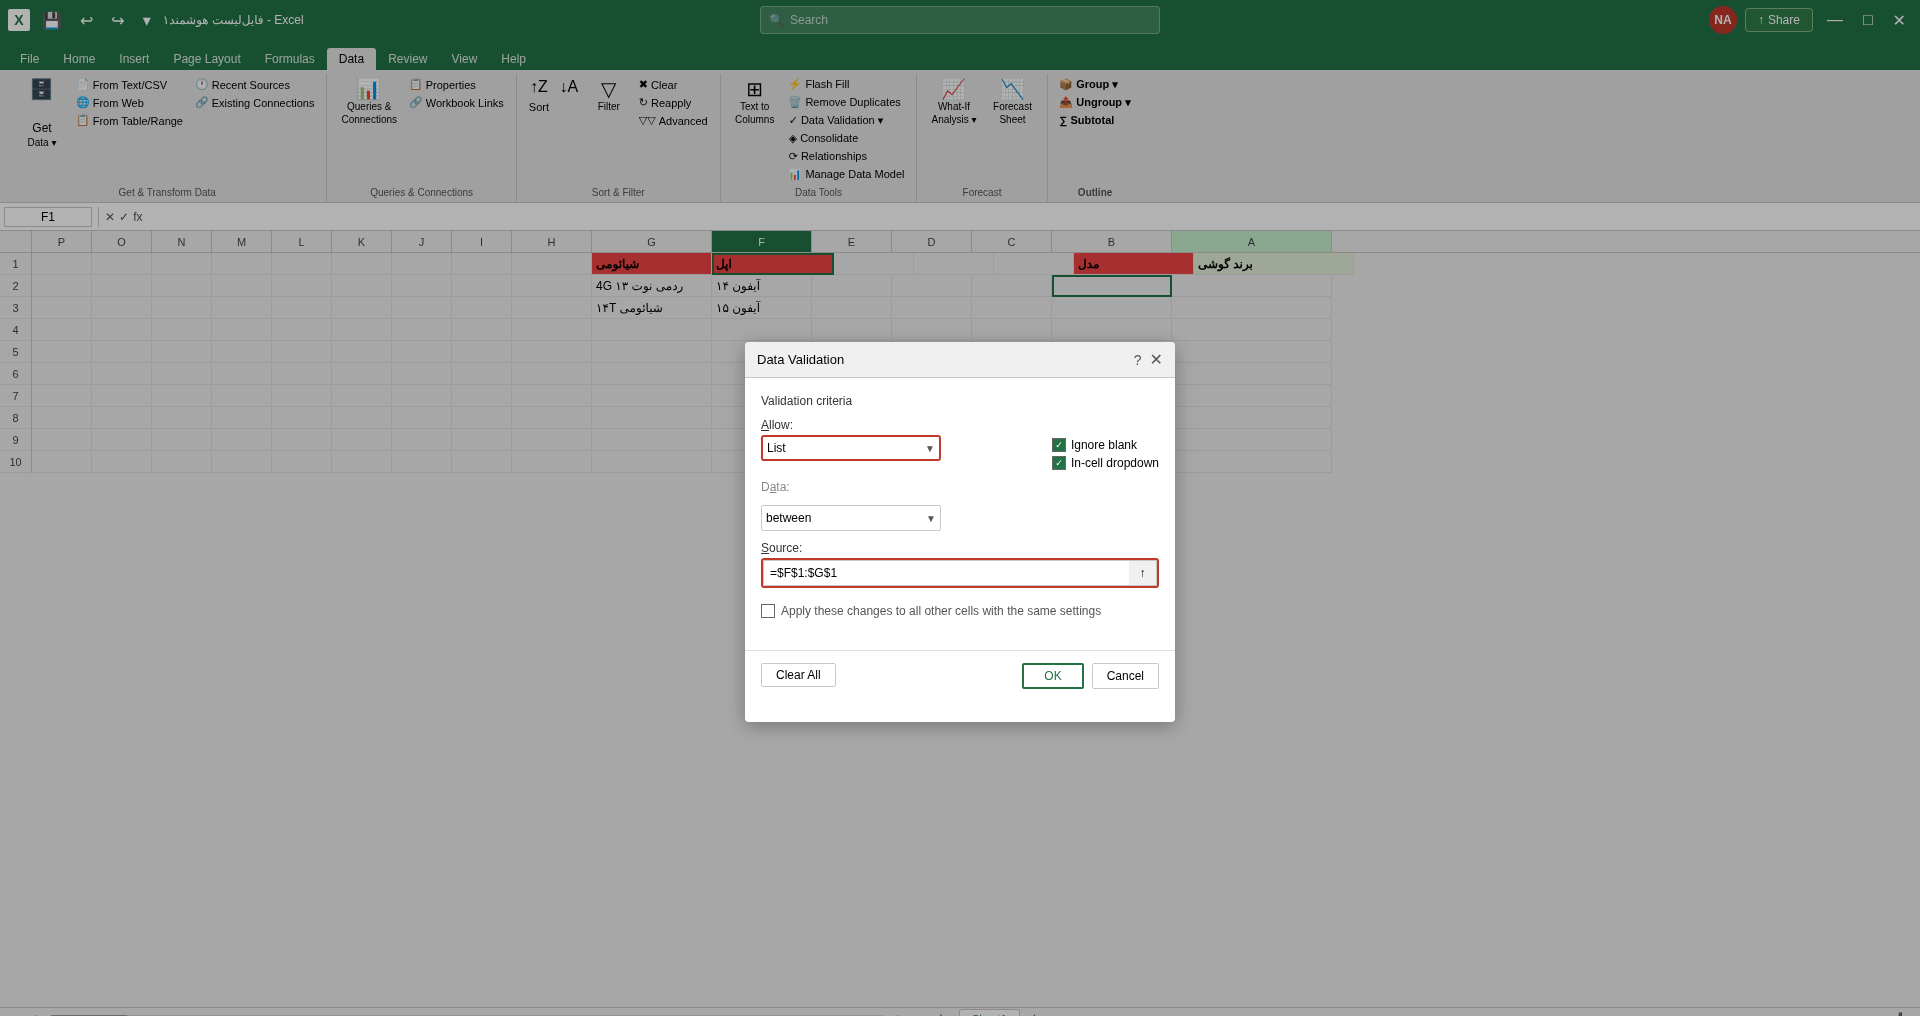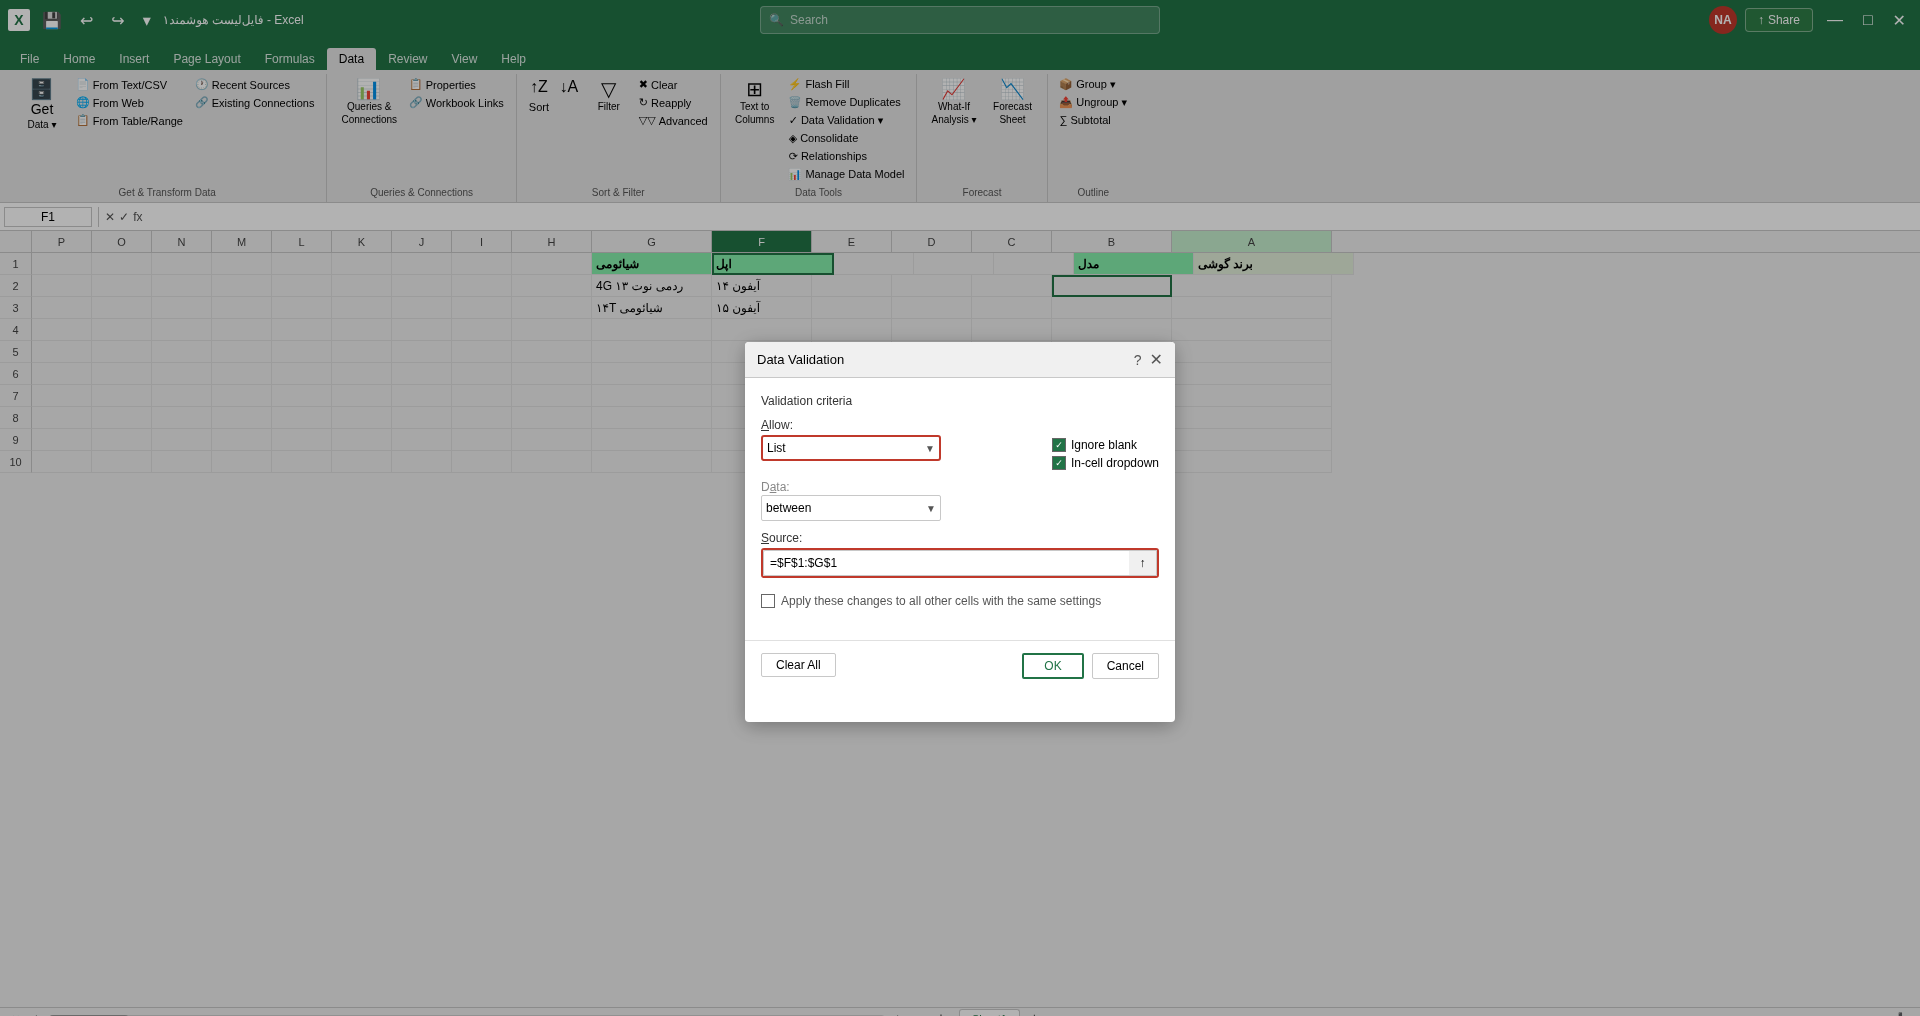--- a/index.html
+++ b/index.html
@@ -37,21 +37,21 @@
 
     
     .ribbon {
       background: #e6e6e6; border-bottom: 1px solid #c8c8c8; padding: 4px 8px 0;
       display: flex; align-items: stretch; min-height: 88px;
     }
     .ribbon-group {
       display: flex; flex-direction: column; align-items: center; padding: 2px 8px;
       border-right: 1px solid #c8c8c8; position: relative;
     }
-    .ribbon-group:last-child { border-right: none; }
+    .ribbon-group:last-child { border-right: none; font-weight: bold; }
     .ribbon-group-label { font-size: 10px; color: #555; margin-top: auto; padding-top: 4px; padding-bottom: 2px; }
     .ribbon-buttons { display: flex; align-items: center; gap: 2px; flex: 1; }
     .ribbon-btn {
       display: flex; flex-direction: column; align-items: center; justify-content: center;
       padding: 3px 6px; cursor: pointer; border-radius: 3px; min-width: 40px; font-size: 10px; color: #000;
       gap: 2px;
     }
     .ribbon-btn .icon { font-size: 20px; line-height: 1; }
     .ribbon-btn-small {
       display: flex; align-items: center; padding: 2px 4px; cursor: pointer; border-radius: 3px;
@@ -90,21 +90,21 @@
       border-bottom: 1px solid #e0e0e0; display: flex; align-items: center; justify-content: center;
       font-size: 11px; color: #444;
     }
     .cell {
       border-right: 1px solid #e0e0e0; border-bottom: 1px solid #e0e0e0;
       padding: 2px 4px; font-size: 12px; overflow: hidden; white-space: nowrap;
       display: flex; align-items: center;
     }
     .cell.rtl { direction: rtl; justify-content: flex-end; }
     .cell.active { outline: 2px solid #217346; outline-offset: -2px; background: #fff; }
-    .cell.header-cell { background: #86efac; font-weight: bold; }
+    .cell.header-cell { background: #ef4444; font-weight: bold; }
 
     
     .bottom-bar {
       display: flex; align-items: center; height: 22px; background: #f0f0f0;
       border-top: 1px solid #c8c8c8;
     }
     .scroll-arrows { display: flex; gap: 1px; padding: 0 4px; }
     .scroll-btn { background: none; border: none; cursor: pointer; font-size: 12px; color: #555; padding: 2px 4px; }
     .scrollbar-track { flex: 1; height: 8px; background: #d0d0d0; border-radius: 4px; margin: 0 4px; cursor: pointer; }
     .scrollbar-thumb { width: 80px; height: 8px; background: #999; border-radius: 4px; }
@@ -150,21 +150,21 @@
     }
     .dropdown-arrow { font-size: 10px; color: #555; }
 
     .checkbox-group { display: flex; flex-direction: column; gap: 4px; margin-left: 10px; }
     .checkbox-row { display: flex; align-items: center; gap: 5px; font-size: 12px; }
     .checkbox-box {
       width: 14px; height: 14px; border: 1px solid #666; background: #217346;
       display: flex; align-items: center; justify-content: center; color: white; font-size: 9px; flex-shrink: 0;
     }
 
-    .data-row { display: flex; flex-direction: column; gap: 1px; margin-bottom: 10px; }
+    .data-row { display: flex; flex-direction: column; gap: 11px; margin-bottom: 10px; }
     .data-label { font-size: 12px; color: #888; }
 
     .source-group { margin-bottom: 16px; }
     .source-label { font-size: 12px; color: #333; margin-bottom: 3px; display: block; }
     .source-input {
       flex: 1; height: 26px; border: 1px solid #c8c8c8; border-right: none; border-radius: 2px 0 0 2px;
       padding: 2px 6px; font-size: 12px; outline: none;
     }
     .source-input-wrap {
       display: flex; border: 2px solid #c0392b; border-radius: 3px; overflow: hidden; width: 100%;
@@ -233,21 +233,21 @@
   <div class="ribbon-tab">View</div>
   <div class="ribbon-tab">Help</div>
 </div>
 
 <div class="ribbon">
 
   <div class="ribbon-group">
     <div class="ribbon-buttons" style="align-items:flex-start; gap:4px;">
       <div class="ribbon-btn" style="min-width:52px;">
         <div class="icon">🗄️</div>
-        <div style="font-size:14px;">Get</div>
+        <div style="font-size:12px;margin-top:20px;">Get</div>
         <div style="font-size:10px;">Data ▾</div>
       </div>
       <div class="ribbon-col">
         <div class="ribbon-btn-small">
           <span>📄</span> From Text/CSV
         </div>
         <div class="ribbon-btn-small">
           <span>🌐</span> From Web
         </div>
         <div class="ribbon-btn-small">

